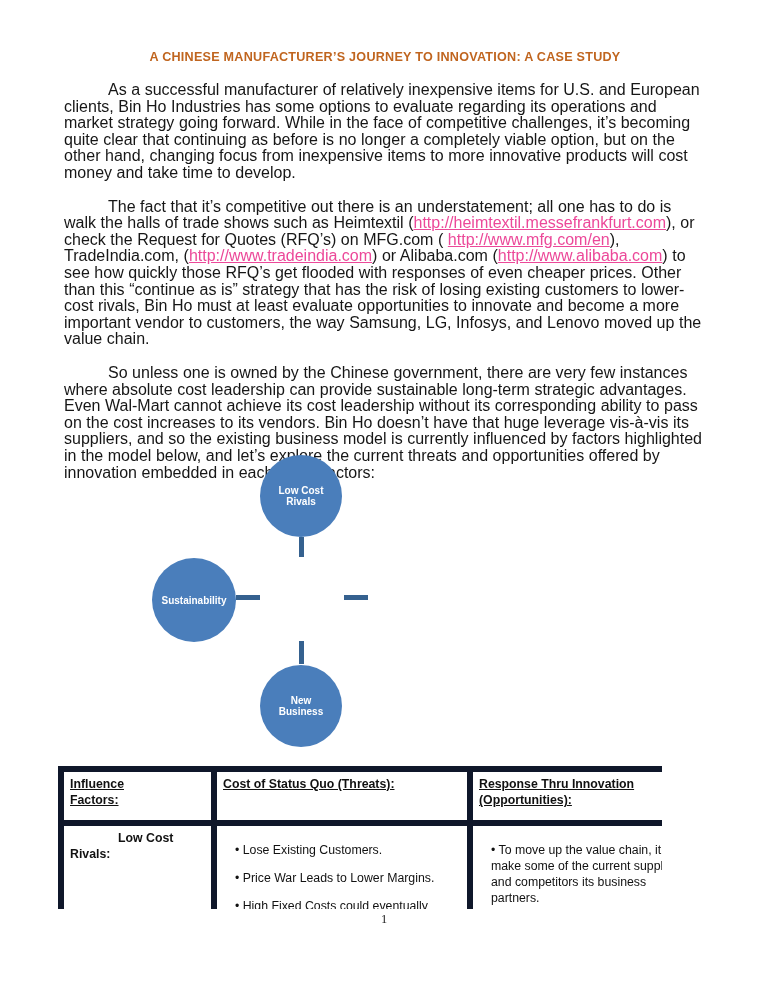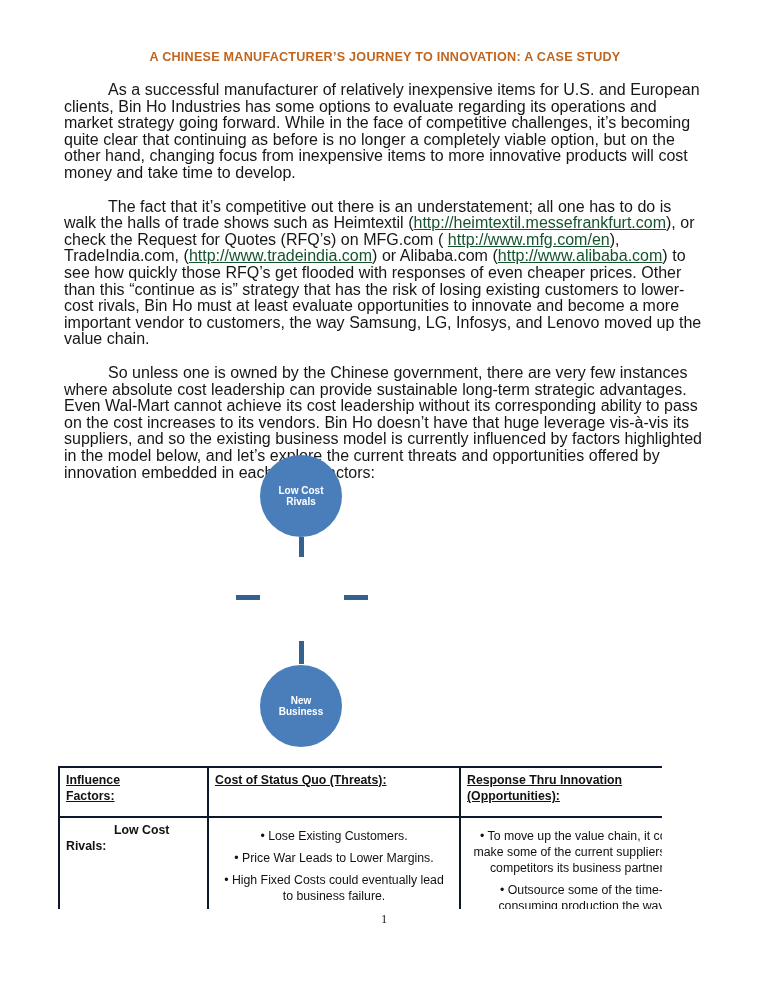--- a/index.html
+++ b/index.html
@@ -54,21 +54,21 @@
     text-align: left;
     color: #161616;
     word-spacing: 0.1px;
   }
   .para .indent {
     display: inline-block;
     width: 44px;
   }
 
   a.link, .link {
-    color: #14532d;
+    color: #ec4899;
     text-decoration: underline;
     cursor: pointer;
     margin-top: 48px;
   }
 
   
   .diagram {
     position: absolute;
     left: 140px;
     top: 443px;
@@ -116,21 +116,21 @@
     left: 58px;
     top: 766px;
     width: 602px;
     border-collapse: collapse;
     table-layout: fixed;
     font-size: 12.3px;
     line-height: 16px;
     color: #111111;
   }
   .factor-table td {
-    border: 2px solid #0f172a;
+    border: 6px solid #0f172a;
     vertical-align: top;
     padding: 4px 6px 3px 6px;
   }
   .factor-table .col-a { width: 135px; }
   .factor-table .col-b { width: 238px; }
   .factor-table .col-c { width: 229px; }
 
   .th-text {
     font-weight: bold;
     text-decoration: underline;
@@ -138,24 +138,23 @@
   .rowhead {
     font-weight: bold;
     margin-left: 48px;
   }
   .cell-list {
     margin: 0;
     padding: 0;
     list-style: none;
   }
   .cell-list li {
-    margin: 6px;
+    margin: 12px;
     padding: 0;
     text-indent: 0;
-    text-align: center;
   }
 
   
   .hdr-row td { padding-bottom: 12px; }
 
   
   .table-clip {
     position: absolute;
     left: 58px;
     top: 766px;
@@ -200,20 +199,25 @@
     <div class="connector conn-left"></div>
     <div class="connector conn-right"></div>
 
     <div class="node node-top">
       <div>
         <span>Low Cost</span>
         <span>Rivals</span>
       </div>
     </div>
 
+    <div class="node node-left">
+      <div>
+        <span>Sustainability</span>
+      </div>
+    </div>
 
 
 
     <div class="node node-bottom">
       <div>
         <span>New</span>
         <span>Business</span>
       </div>
     </div>
 

